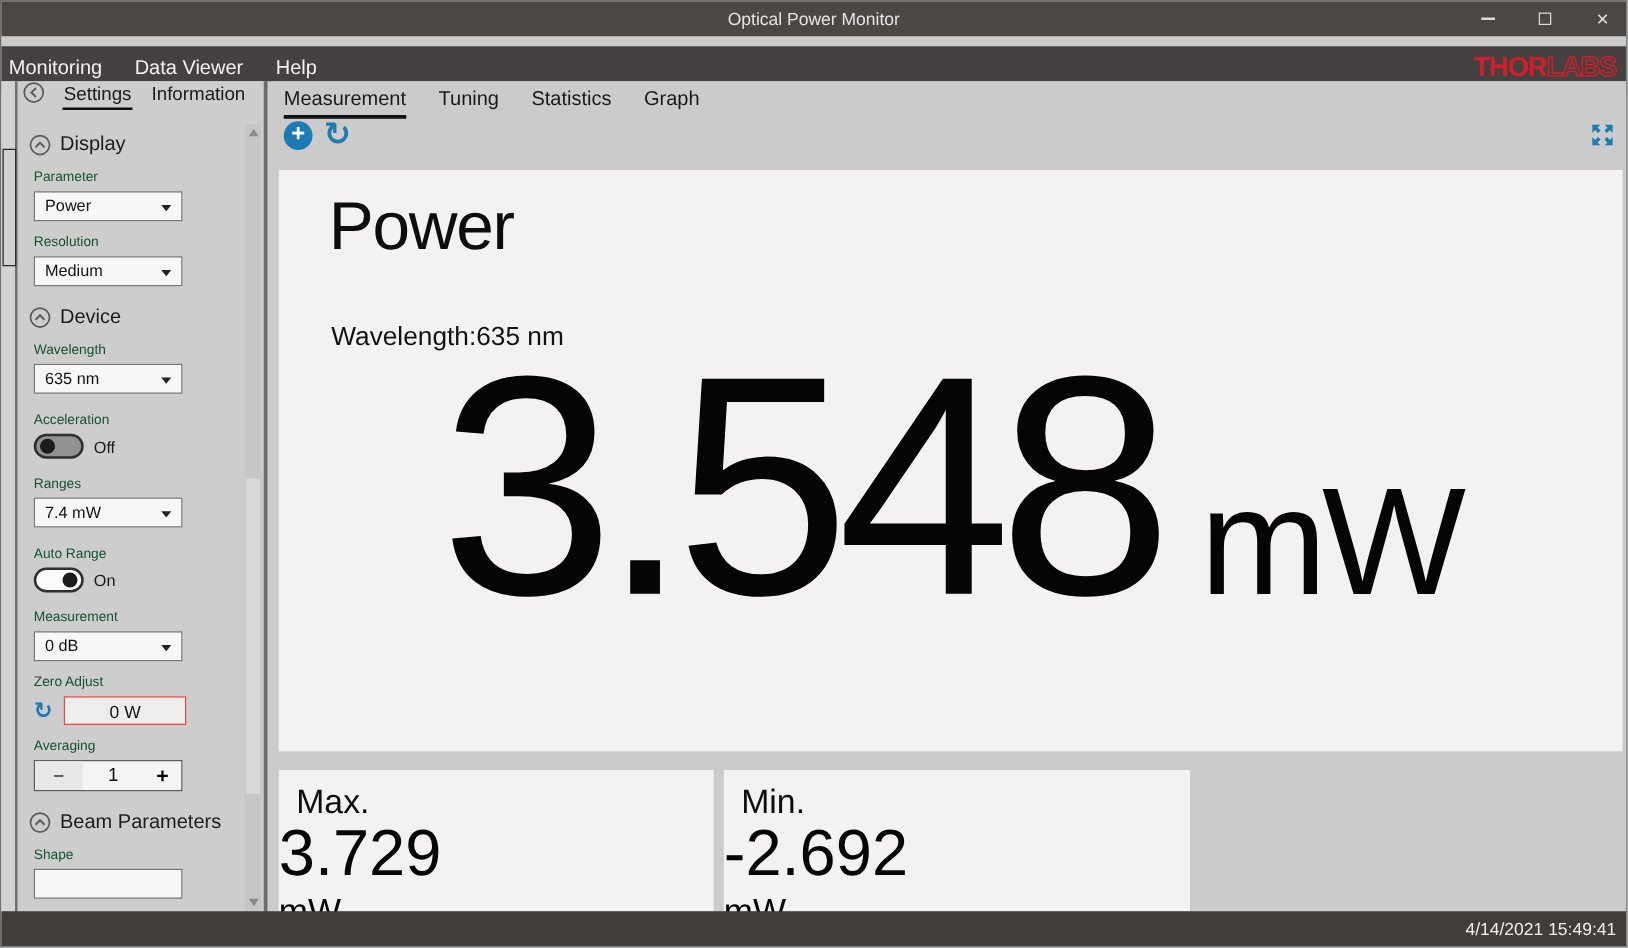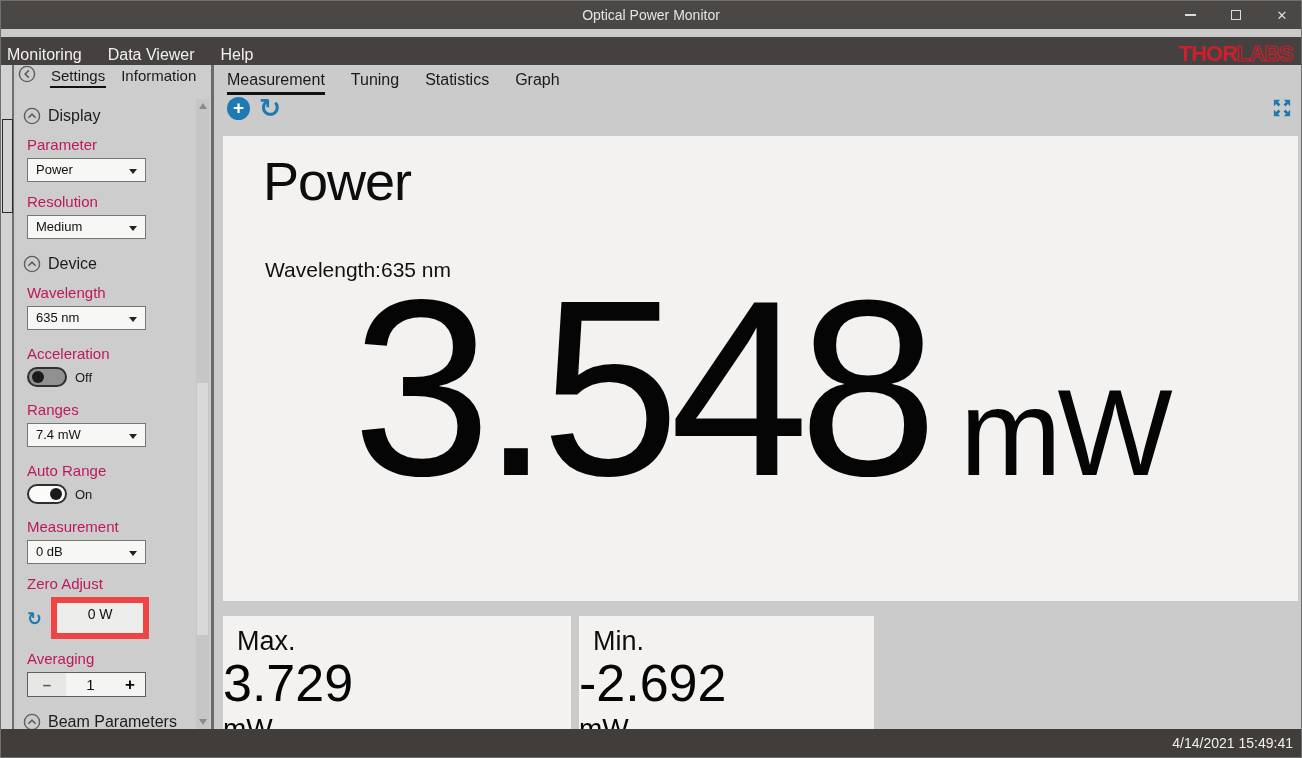--- a/index.html
+++ b/index.html
@@ -39,38 +39,38 @@
   .left-strip .collapsed-rect{ position:absolute; left:1px; top:54px; width:11px; height:94px; border:1px solid #2a2a2a; }
   
   .sidebar{ position:absolute; left:15px; top:0; width:198px; height:100%; background:#cdcdcd; border-right:3px solid #6b6b6b; }
   .sidebar-tabs{ display:flex; align-items:flex-start; height:32px; padding-left:2px; gap:14px; }
   .circle-icon{ width:18px; height:18px; flex:0 0 auto; }
   .side-tab{ font-size:15px; padding:2px 1px; }
   .side-tab.active{ border-bottom:2px solid #111; }
   .sidebar-content{ position:absolute; left:0; top:32px; right:17px; bottom:0; padding-left:11px; overflow:hidden; }
   .section-header{ display:flex; align-items:center; gap:7px; margin-top:10px; margin-left:-4px; }
   .section-title{ font-size:16px; color:#1c1c1c; }
-  .field-label{ font-size:15px; color:#be185d; margin-top:11px; margin-bottom:5px; }
+  .field-label{ font-size:11px; color:#14532d; margin-top:11px; margin-bottom:5px; }
   .dropdown{
     position:relative; width:119px; height:24px; background:#f7f7f6; border:1px solid #767676;
     font-size:13px; line-height:22px; padding-left:8px; color:#111;
   }
   .dd-arrow{ position:absolute; right:8px; top:10px; width:0; height:0;
     border-left:4px solid transparent; border-right:4px solid transparent; border-top:5px solid #222; }
   .toggle-row{ display:flex; align-items:center; gap:8px; margin-top:2px; }
   .toggle{ position:relative; width:40px; height:20px; border-radius:10px; border:2px solid #2f2f2f; }
   .toggle.off{ background:#919191; }
   .toggle.on{ background:#fbfbfa; }
   .toggle .knob{ position:absolute; top:2px; width:12px; height:12px; border-radius:50%; background:#1b1b1b; }
   .toggle.off .knob{ left:3px; }
   .toggle.on .knob{ right:3px; }
   .toggle-state{ font-size:13px; }
   .zero-row{ display:flex; align-items:center; gap:9px; }
   .refresh-glyph{ font-family:"DejaVu Sans", sans-serif; color:var(--accent); font-weight:bold; }
-  .zero-field{ width:98px; height:42px; background:#ededec; border:6px solid #ef4444;
+  .zero-field{ width:98px; height:23px; background:#ededec; border:1px solid #ef4444;
     font-size:14px; text-align:center; line-height:23px; color:#111; }
   .stepper{ display:flex; width:119px; height:25px; border:1px solid #5e5e5e; background:#f4f4f3; align-items:center; }
   .stepper .minus{ width:38px; text-align:center; background:#e7e7e6; color:#555; font-weight:bold; font-size:15px; height:100%; line-height:23px; }
   .stepper .value{ flex:1; text-align:center; font-size:15px; color:#111; }
   .stepper .plus{ width:30px; text-align:center; color:#000; font-weight:bold; font-size:17px; }
   
   .side-scroll{ position:absolute; right:2px; top:34px; bottom:2px; width:13px; background:#c6c6c6; }
   .scroll-arrow{ position:absolute; left:0; width:13px; height:14px; display:flex; align-items:center; justify-content:center; }
   .scroll-arrow.up{ top:0; } .scroll-arrow.down{ bottom:0; }
   .tri-up{ width:0;height:0;border-left:4px solid transparent;border-right:4px solid transparent;border-bottom:6px solid #8a8a8a; }
@@ -89,21 +89,21 @@
   
   .meas-panel{ position:absolute; left:6px; top:71px; width:1075px; height:465px; background:#f3f2f1; }
   .meas-title{ font-size:54px; font-weight:400; color:#0d0d0d; padding:14px 0 0 40px; letter-spacing:-1px; }
   .wave-row{ padding:46px 0 0 42px; font-size:21px; color:#111; display:flex; }
   .value-row{ position:absolute; left:0; right:0; top:128px; text-align:center; line-height:1; white-space:nowrap; }
   .big-value{ font-size:250px; letter-spacing:-10px; color:#050505; }
   .big-unit{ font-size:122px; color:#050505; margin-left:32px; letter-spacing:-4px; }
   
   .stat-panel{ position:absolute; top:551px; height:113px; background:#f3f2f1; }
   .stat-panel.max{ left:6px; width:348px; }
-  .stat-panel.min{ left:362px; width:295px; }
+  .stat-panel.min{ left:362px; width:373px; }
   .stat-label{ font-size:27px; color:#0d0d0d; padding:10px 0 0 14px; }
   .stat-row{ display:flex; align-items:baseline; margin-top:-4px;flex-direction:column; }
   .stat-value{ flex:1; text-align:center; font-size:52px; color:#050505; }
   .stat-unit{ width:90px; font-size:28px; color:#050505; }
   
   .statusbar{ position:absolute; left:0; bottom:0; width:100%; height:28px; background:#403d3a;
     display:flex; align-items:center; justify-content:flex-end; padding-right:8px; }
   .status-time{ color:#f2f0ed; font-size:14px; }
   svg{ display:block; }
 </style>

